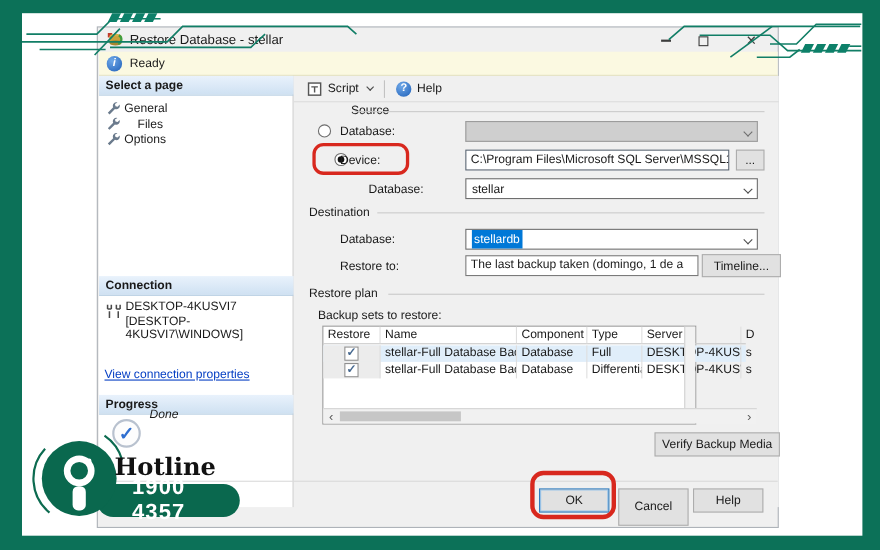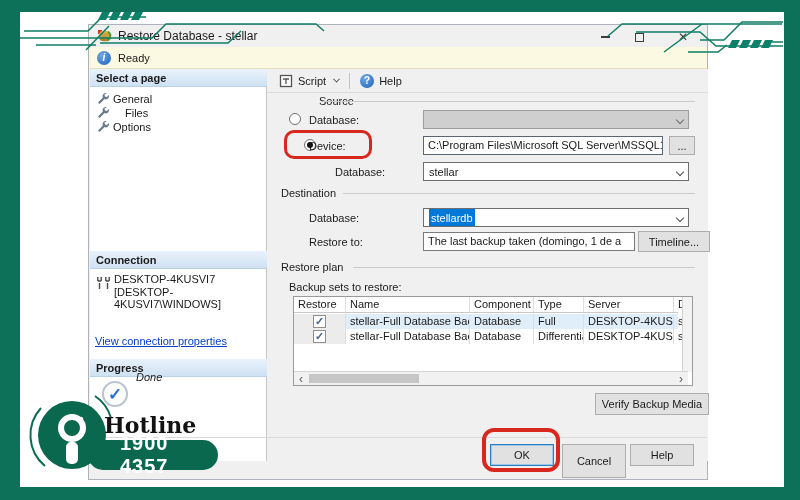--- a/index.html
+++ b/index.html
@@ -27,21 +27,21 @@
   .combo { position:absolute; background:#fff; border:1px solid #6e6e6e; height:19px; display:flex; align-items:center; padding:0 5px; white-space:nowrap; overflow:hidden; }
   .combo-disabled { background:#cfcfcf; border-color:#9c9c9c; }
   .combo .chev { margin-left:auto; flex:0 0 auto; }
   .field { position:absolute; background:#fff; border:1px solid #5a6572; height:19px; padding:2px 4px; white-space:nowrap; overflow:hidden; }
   .btn { position:absolute; background:#e1e1e1; border:1px solid #adadad; display:flex; align-items:center; justify-content:center; }
   .btn-ok { border:1px solid #2d7dc1; box-shadow:inset 0 0 0 1px #9cc6ea; }
   .radio { width:12px; height:12px; border:1px solid #6e6e6e; border-radius:50%; background:#fff; display:inline-block; position:relative; flex:0 0 auto; }
   .radio.sel::after { content:""; position:absolute; inset:2px; background:#111; border-radius:50%; }
   .group-line { position:absolute; border-top:1px solid #cacaca; }
   .redbox { position:absolute; border:3px solid #d8281e; border-radius:10px; z-index:7; }
-  .tbl { position:absolute; left:26px; top:227px; width:400px; height:90px; background:#fff; border:1px solid #9a9a9a; }
+  .tbl { position:absolute; left:26px; top:227px; width:340px; height:90px; background:#fff; border:1px solid #9a9a9a; }
   .trow { position:absolute; left:0; width:384px; display:flex; }
   .cell { border-right:1px solid #dedede; padding:1px 4px; white-space:nowrap; overflow:hidden; flex:0 0 auto; }
   .cb { width:13px; height:13px; background:#fff; border:1px solid #8f8f8f; color:#46688f; font-size:11px; line-height:11px; text-align:center; font-weight:bold; }
   .vscroll { position:absolute; right:0; top:0; width:10px; height:75px; background:#f2f2f2; border-left:1px solid #d2d2d2; }
   .hscroll { position:absolute; left:0; bottom:0; width:394px; height:14px; background:#f1f1f1; border-top:1px solid #d4d4d4; }
   .hs-arrow { position:absolute; top:0; width:14px; height:13px; display:flex; align-items:center; justify-content:center; color:#5a5a5a; font-size:12px; }
   .hs-thumb { position:absolute; left:15px; top:2px; width:110px; height:9px; background:#c6c6c6; }
   .hotline-label { font-family:"DejaVu Serif", serif; font-weight:bold; font-size:22px; color:#121212; z-index:9; }
   .hotline-pill { background:#0a684e; border-radius:16px; color:#fff; font-weight:bold; font-size:20px; display:flex; align-items:center; z-index:8; letter-spacing:1px; }
   .z9 { z-index:9; }

